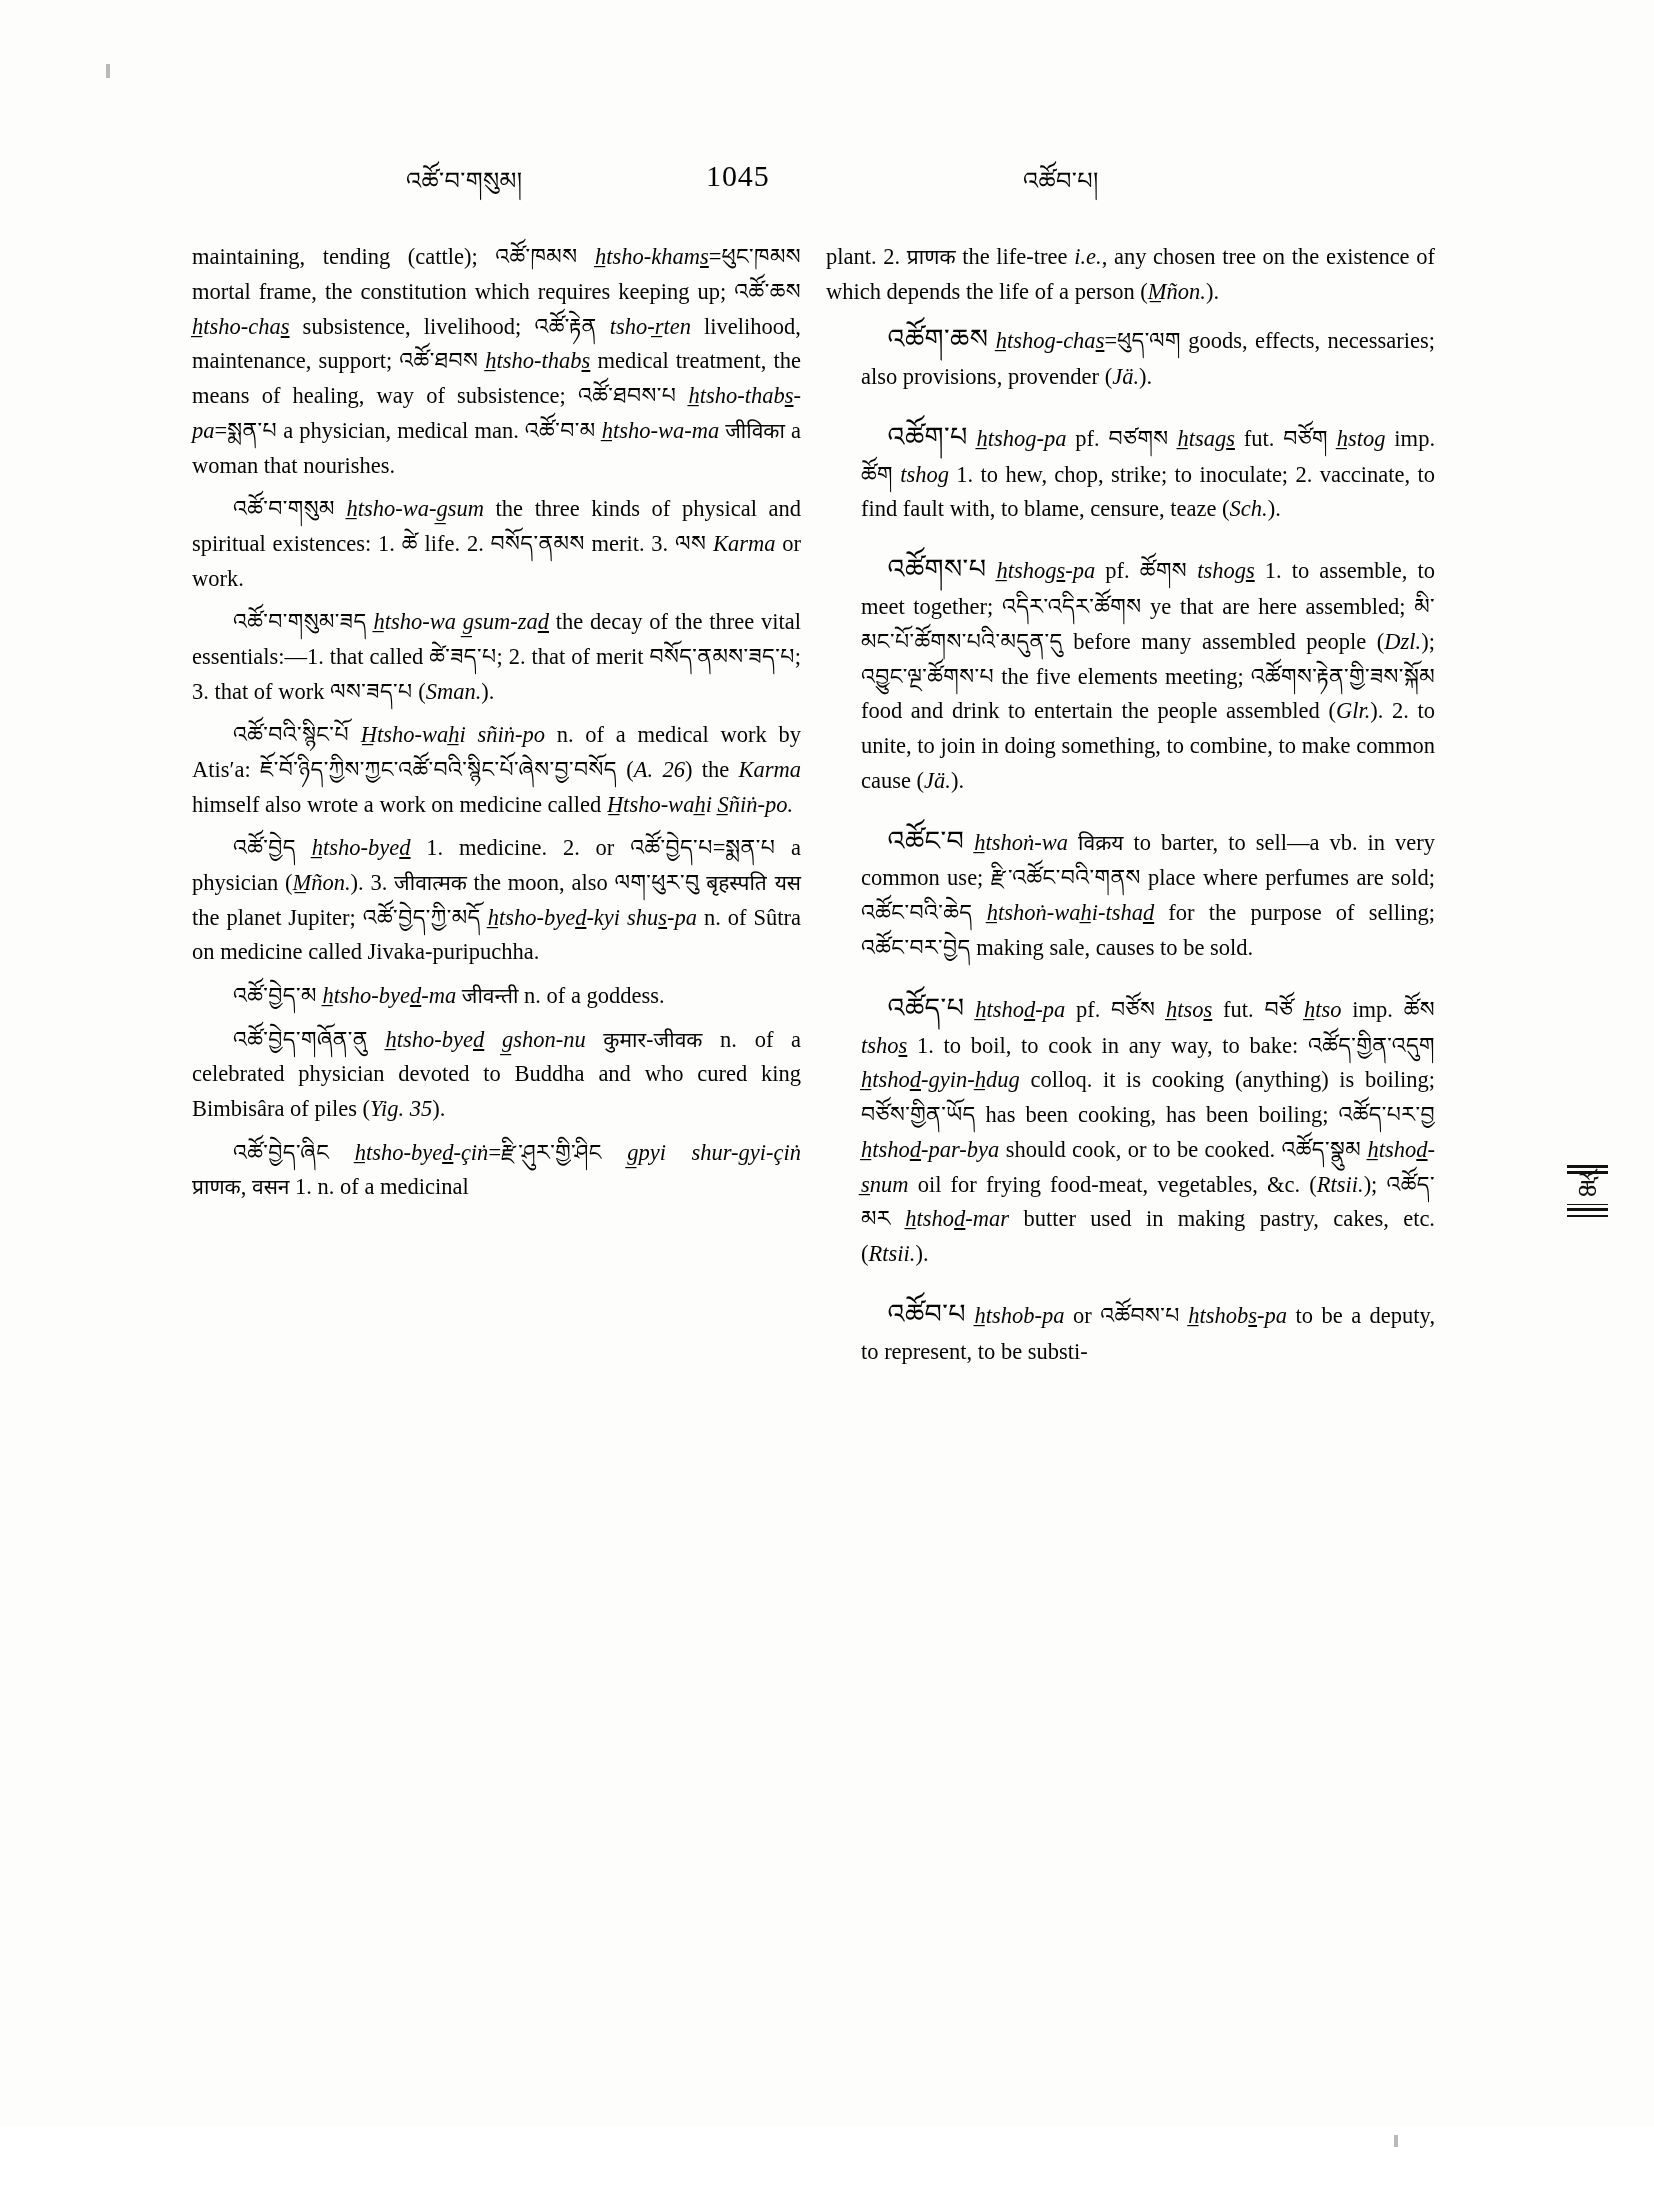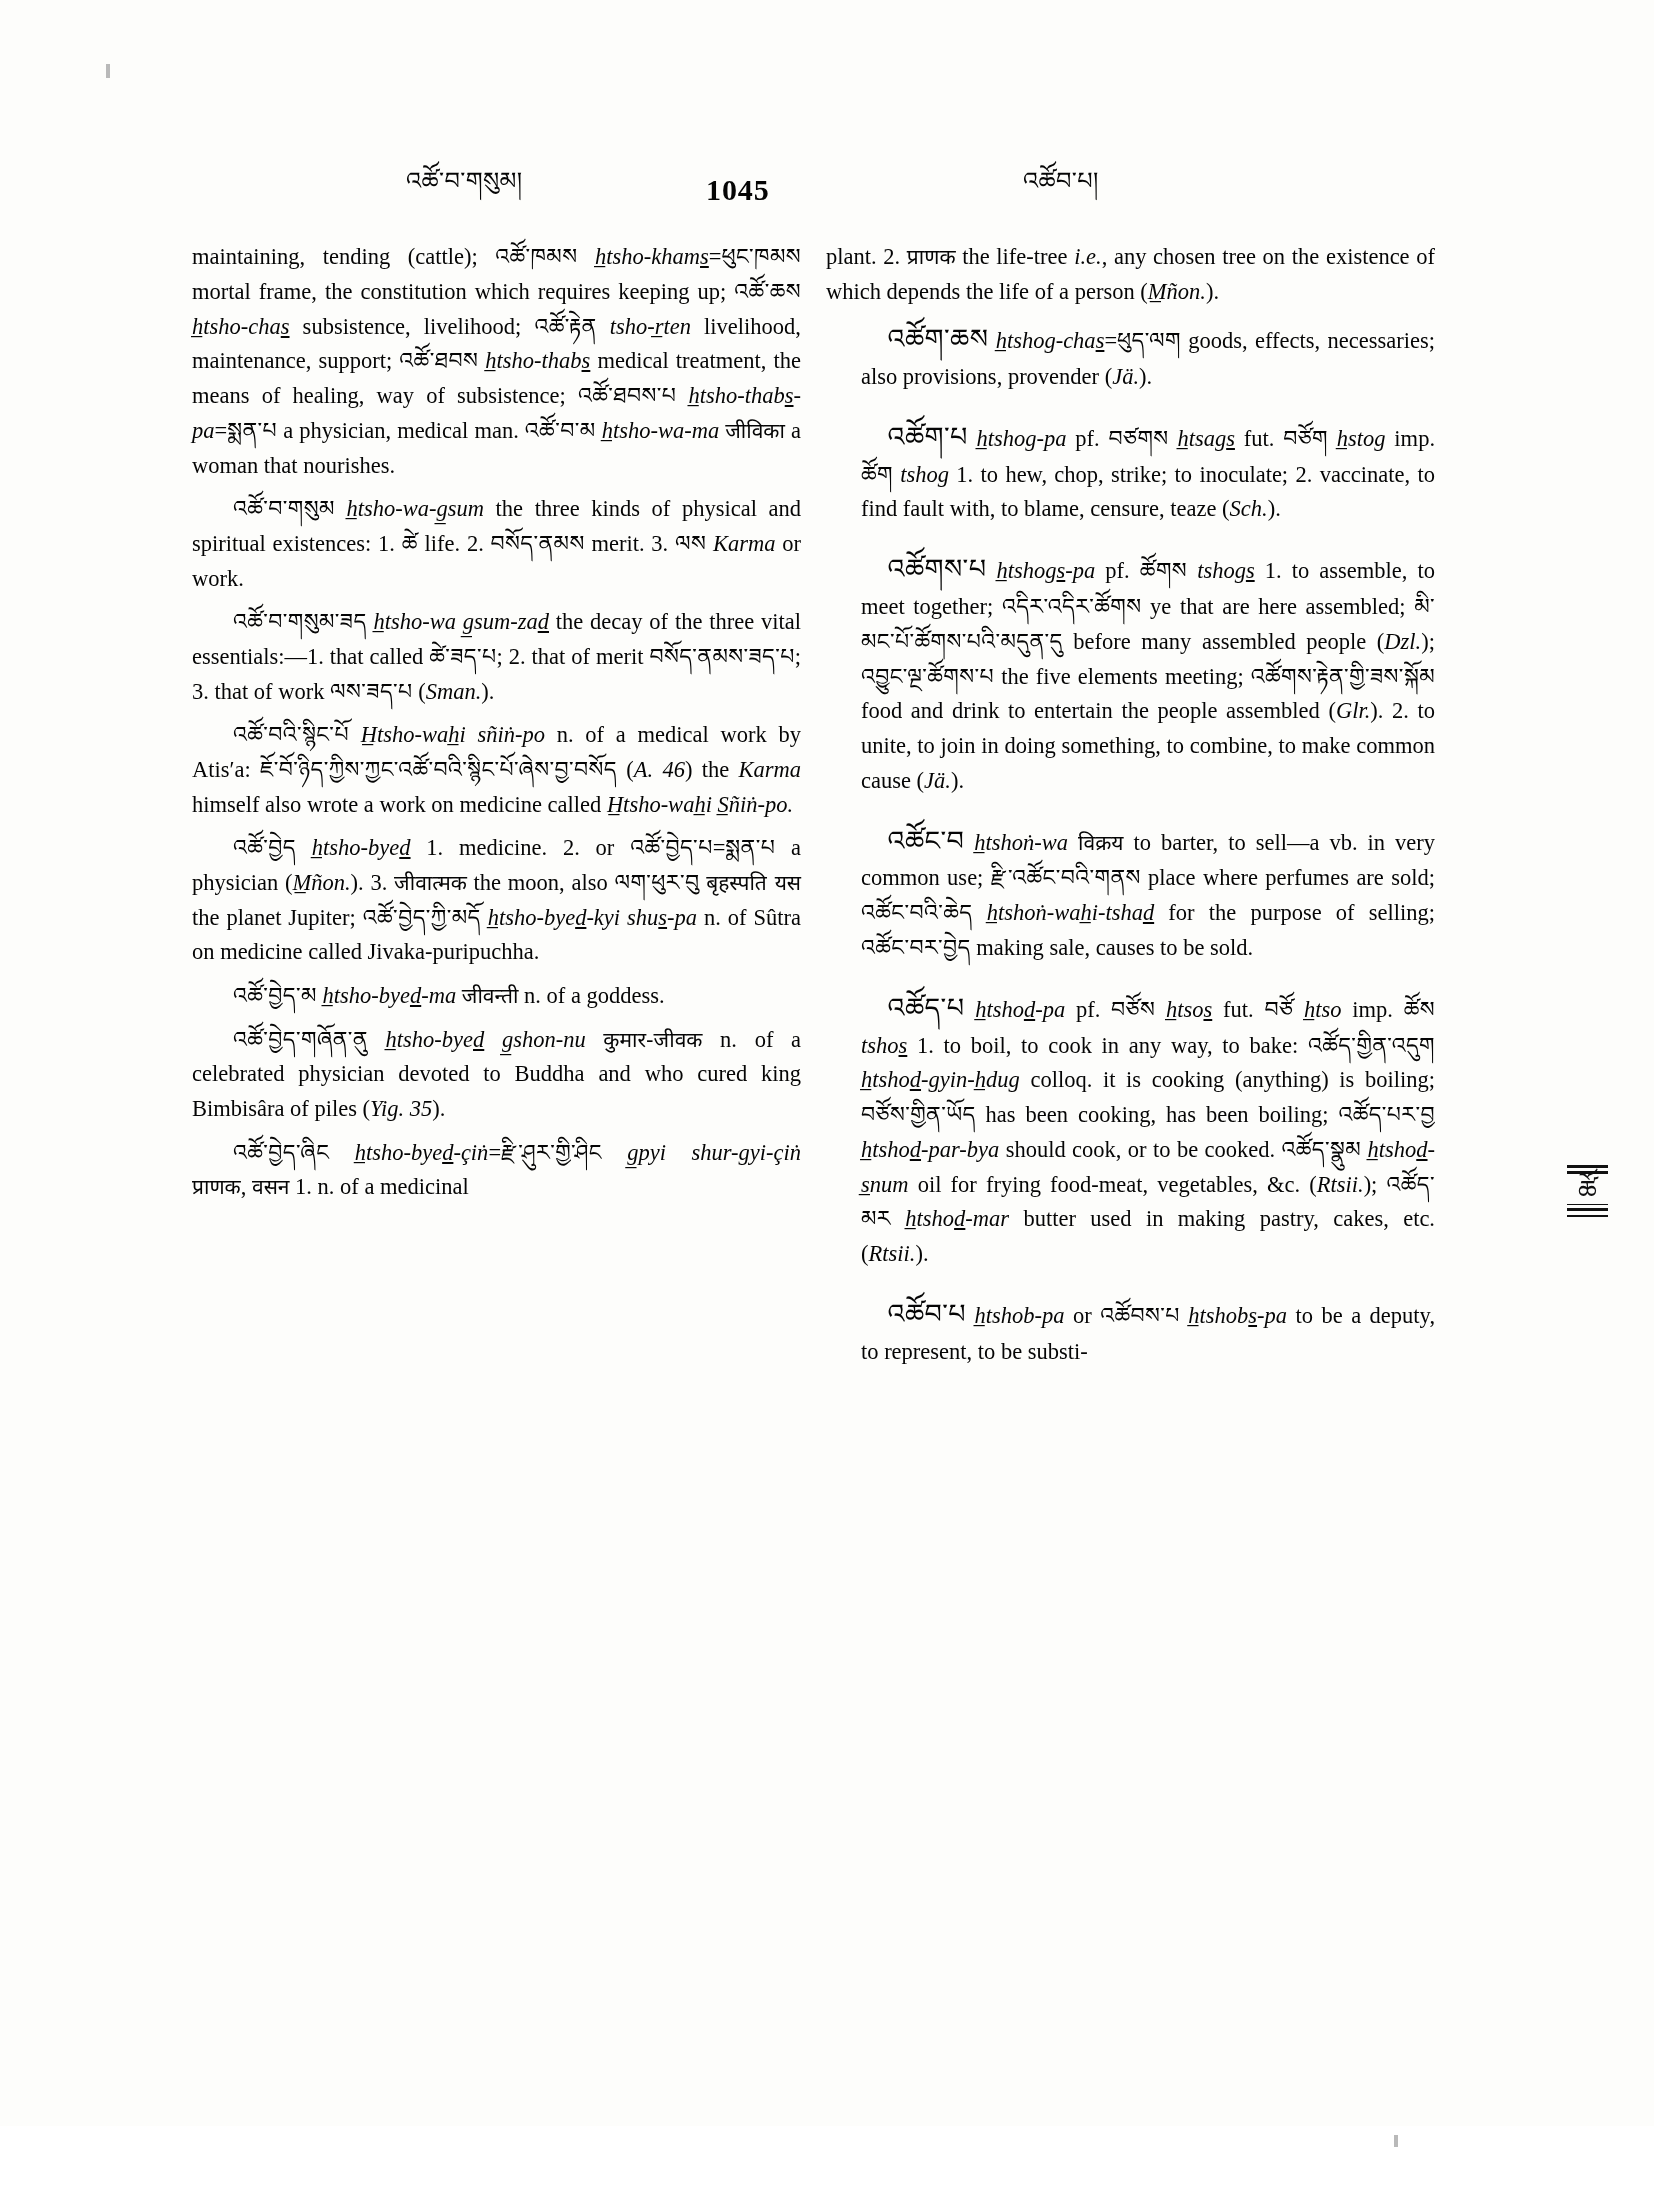--- a/index.html
+++ b/index.html
@@ -47,23 +47,23 @@
   }
   .hdr-right {
     left: 838px;
     top: 0px;
     font-size: 24px;
     font-family: "DejaVu Sans", sans-serif;
     letter-spacing: 0.4px;
   }
   .hdr-center {
     left: 521px;
-    top: 19px;
+    top: 5px;
     font-size: 30px;
-    font-weight: bold;
+    font-weight: normal;
     letter-spacing: 0.9px;
   }
   .columns {
     position: absolute;
     left: 192px;
     top: 240px;
     width: 1270px;
     display: flex;
     gap: 25px;
   }
@@ -134,21 +134,21 @@
     <div class="hdr-left">འཚོ་བ་གསུམ།</div>
     <div class="hdr-center">1045</div>
     <div class="hdr-right">འཚོབ་པ།</div>
   </div>
 
   <div class="columns">
     <div class="col" id="col-left">
         <p class="entry">maintaining, tending (cattle); <span class="tib">འཚོ་ཁམས</span> <i>h̲tsho-kham<u>s</u></i>=<span class="tib">ཕུང་ཁམས</span> mortal frame, the constitution which requires keeping up; <span class="tib">འཚོ་ཆས</span> <i>h̲tsho-cha<u>s</u></i> subsistence, livelihood; <span class="tib">འཚོ་རྟེན</span> <i>tsho-r̲ten</i> livelihood, maintenance, support; <span class="tib">འཚོ་ཐབས</span> <i>h̲tsho-thab<u>s</u></i> medical treatment, the means of healing, way of subsistence; <span class="tib">འཚོ་ཐབས་པ</span> <i>h̲tsho-thab<u>s</u>-pa</i>=<span class="tib">སྨན་པ</span> a physician, medical man. <span class="tib">འཚོ་བ་མ</span> <i>h̲tsho-wa-ma</i> <span class="dev">जीविका</span> a woman that nourishes.</p>
         <p class="entry indent"><span class="tib">འཚོ་བ་གསུམ</span> <i>h̲tsho-wa-g̲sum</i> the three kinds of physical and spiritual existences: 1. <span class="tib">ཚེ</span> life. 2. <span class="tib">བསོད་ནམས</span> merit. 3. <span class="tib">ལས</span> <i>Karma</i> or work.</p>
         <p class="entry indent"><span class="tib">འཚོ་བ་གསུམ་ཟད</span> <i>h̲tsho-wa g̲sum-za<u>d</u></i> the decay of the three vital essentials:—1. that called <span class="tib">ཚེ་ཟད་པ</span>; 2. that of merit <span class="tib">བསོད་ནམས་ཟད་པ</span>; 3. that of work <span class="tib">ལས་ཟད་པ</span> (<i>Sman.</i>).</p>
-        <p class="entry indent"><span class="tib">འཚོ་བའི་སྙིང་པོ</span> <i>H̲tsho-wah̲i sñiṅ-po</i> n. of a medical work by Atis′a: <span class="tib">ཇོ་བོ་ཉིད་ཀྱིས་ཀྱང་འཚོ་བའི་སྙིང་པོ་ཞེས་བྱ་བསོད</span> (<i>A. 46</i>) the <i>Karma</i> himself also wrote a work on medicine called <i>H̲tsho-wah̲i S̲ñiṅ-po.</i></p>
+        <p class="entry indent"><span class="tib">འཚོ་བའི་སྙིང་པོ</span> <i>H̲tsho-wah̲i sñiṅ-po</i> n. of a medical work by Atis′a: <span class="tib">ཇོ་བོ་ཉིད་ཀྱིས་ཀྱང་འཚོ་བའི་སྙིང་པོ་ཞེས་བྱ་བསོད</span> (<i>A. 26</i>) the <i>Karma</i> himself also wrote a work on medicine called <i>H̲tsho-wah̲i S̲ñiṅ-po.</i></p>
         <p class="entry indent"><span class="tib">འཚོ་བྱེད</span> <i>h̲tsho-bye<u>d</u></i> 1. medicine. 2. or <span class="tib">འཚོ་བྱེད་པ</span>=<span class="tib">སྨན་པ</span> a physician (<i>M̲ñon.</i>). 3. <span class="dev">जीवात्मक</span> the moon, also <span class="tib">ལག་ཕུར་བུ</span> <span class="dev">बृहस्पति यस</span> the planet Jupiter; <span class="tib">འཚོ་བྱེད་ཀྱི་མདོ</span> <i>h̲tsho-bye<u>d</u>-kyi shu<u>s</u>-pa</i> n. of Sûtra on medicine called Jivaka-puripuchha.</p>
         <p class="entry indent"><span class="tib">འཚོ་བྱེད་མ</span> <i>h̲tsho-bye<u>d</u>-ma</i> <span class="dev">जीवन्ती</span> n. of a goddess.</p>
         <p class="entry indent"><span class="tib">འཚོ་བྱེད་གཞོན་ནུ</span> <i>h̲tsho-bye<u>d</u> g̲shon-nu</i> <span class="dev">कुमार-जीवक</span> n. of a celebrated physician devoted to Buddha and who cured king Bimbisâra of piles (<i>Yig. 35</i>).</p>
         <p class="entry indent"><span class="tib">འཚོ་བྱེད་ཞིང</span> <i>h̲tsho-bye<u>d</u>-çiṅ</i>=<span class="tib">རྫི་ཤུར་གྱི་ཤིང</span> <i>g̲pyi shur-gyi-çiṅ</i> <span class="dev">प्राणक</span>, <span class="dev">वसन</span> 1. n. of a medicinal</p>
       </div>
     <div class="col" id="col-right">
         <p class="entry">plant. 2. <span class="dev">प्राणक</span> the life-tree <i>i.e.</i>, any chosen tree on the existence of which depends the life of a person (<i>M̲ñon.</i>).</p>
         <p class="entry hang"><span class="tib big">འཚོག་ཆས</span> <i>h̲tshog-cha<u>s</u></i>=<span class="tib">ཕུད་ལག</span> goods, effects, necessaries; also provisions, provender (<i>Jä.</i>).</p>
         <div class="spacer-gap"></div>
         <p class="entry hang"><span class="tib big">འཚོག་པ</span> <i>h̲tshog-pa</i> pf. <span class="tib">བཙགས</span> <i>h̲tsag<u>s</u></i> fut. <span class="tib">བཙོག</span> <i>h̲stog</i> imp. <span class="tib">ཚོག</span> <i>tshog</i> 1. to hew, chop, strike; to inoculate; 2. vaccinate, to find fault with, to blame, censure, teaze (<i>Sch.</i>).</p>

